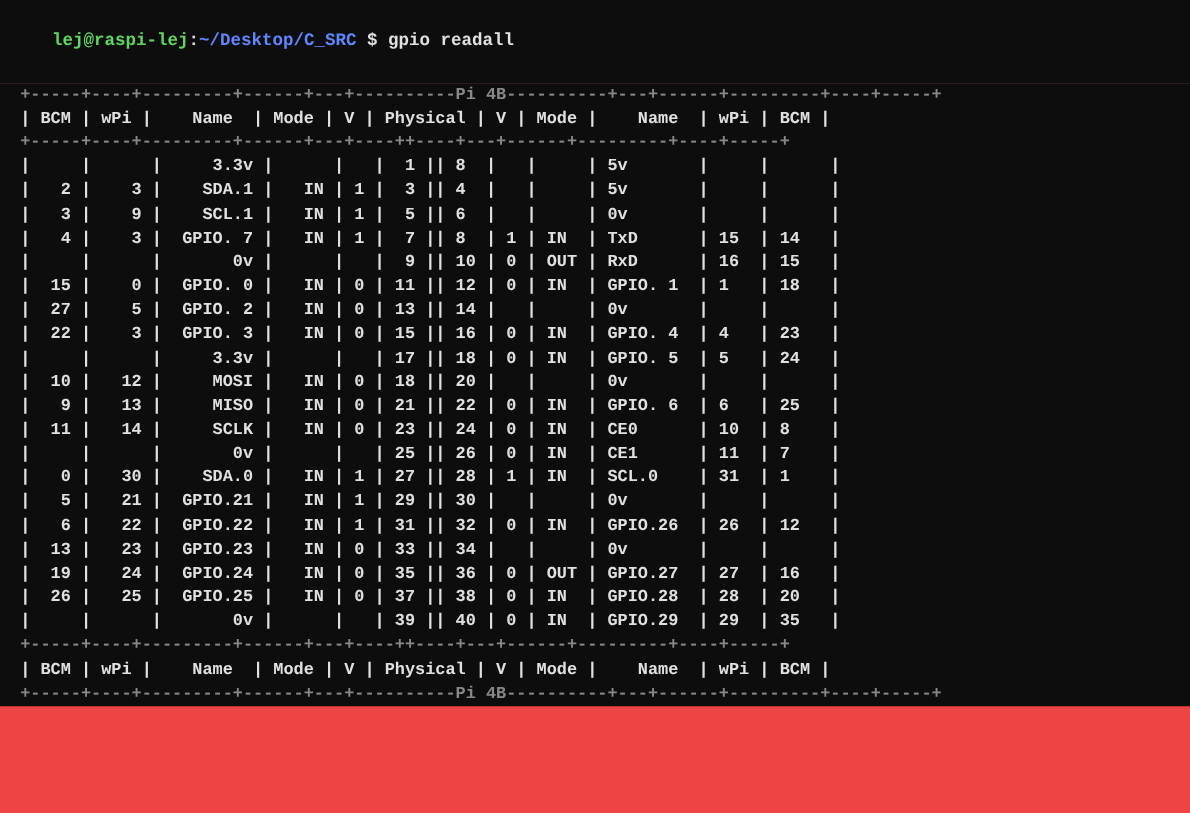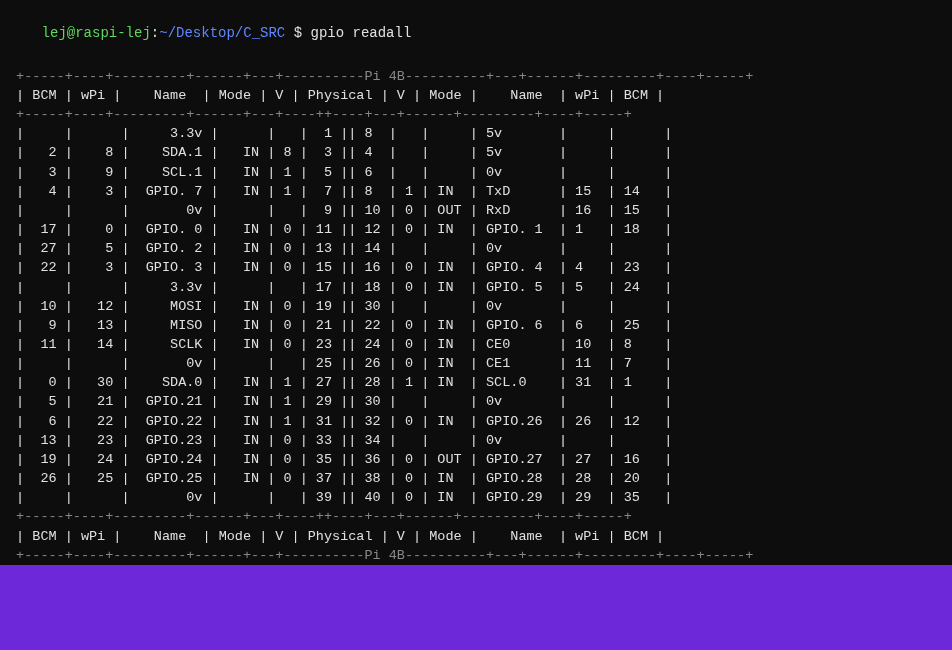--- a/index.html
+++ b/index.html
@@ -6,25 +6,26 @@
     body {
       background: #1a1a1a;
       font-family: 'Courier New', Courier, monospace;
       font-size: 14px;
       color: #e0e0e0;
       width: 952px;
       height: 650px;
       overflow: hidden;
     }
     .terminal {
-      background: #6d28d9;
+      background: #ef4444;
       width: 952px;
       height: 650px;
       padding: 0;
       overflow: hidden;
+      font-weight: bold;
     }
     .prompt-line {
       background: #0d0d0d;
       color: #e0e0e0;
       padding: 4px 8px;
       white-space: pre;
       font-size: 14px;
       line-height: 1.4;
     }
     .prompt-line .user-host {
@@ -61,29 +62,29 @@
 <body>
 
 <div class="terminal">
   <div class="prompt-line">
     <span class="user-host">lej@raspi-lej</span><span>:</span><span class="path">~/Desktop/C_SRC</span><span class="dollar"> $</span><span class="cmd"> gpio readall</span>
   </div>
   <div class="table-container" id="table-output"><span class="separator"> +-----+----+---------+------+---+----------Pi 4B----------+---+------+---------+----+-----+</span>
 <span class="col-header"> | BCM | wPi |    Name  | Mode | V | Physical | V | Mode |    Name  | wPi | BCM |</span>
 <span class="separator"> +-----+----+---------+------+---+----++----+---+------+---------+----+-----+</span>
 <span class="data-row"> |     |      |     3.3v |      |   |  1 || 8  |   |     | 5v       |     |      |</span>
-<span class="data-row"> |   2 |    8 |    SDA.1 |   IN | 8 |  3 || 4  |   |     | 5v       |     |      |</span>
+<span class="data-row"> |   2 |    3 |    SDA.1 |   IN | 1 |  3 || 4  |   |     | 5v       |     |      |</span>
 <span class="data-row"> |   3 |    9 |    SCL.1 |   IN | 1 |  5 || 6  |   |     | 0v       |     |      |</span>
 <span class="data-row"> |   4 |    3 |  GPIO. 7 |   IN | 1 |  7 || 8  | 1 | IN  | TxD      | 15  | 14   |</span>
 <span class="data-row"> |     |      |       0v |      |   |  9 || 10 | 0 | OUT | RxD      | 16  | 15   |</span>
-<span class="data-row"> |  17 |    0 |  GPIO. 0 |   IN | 0 | 11 || 12 | 0 | IN  | GPIO. 1  | 1   | 18   |</span>
+<span class="data-row"> |  15 |    0 |  GPIO. 0 |   IN | 0 | 11 || 12 | 0 | IN  | GPIO. 1  | 1   | 18   |</span>
 <span class="data-row"> |  27 |    5 |  GPIO. 2 |   IN | 0 | 13 || 14 |   |     | 0v       |     |      |</span>
 <span class="data-row"> |  22 |    3 |  GPIO. 3 |   IN | 0 | 15 || 16 | 0 | IN  | GPIO. 4  | 4   | 23   |</span>
 <span class="data-row"> |     |      |     3.3v |      |   | 17 || 18 | 0 | IN  | GPIO. 5  | 5   | 24   |</span>
-<span class="data-row"> |  10 |   12 |     MOSI |   IN | 0 | 19 || 30 |   |     | 0v       |     |      |</span>
+<span class="data-row"> |  10 |   12 |     MOSI |   IN | 0 | 18 || 20 |   |     | 0v       |     |      |</span>
 <span class="data-row"> |   9 |   13 |     MISO |   IN | 0 | 21 || 22 | 0 | IN  | GPIO. 6  | 6   | 25   |</span>
 <span class="data-row"> |  11 |   14 |     SCLK |   IN | 0 | 23 || 24 | 0 | IN  | CE0      | 10  | 8    |</span>
 <span class="data-row"> |     |      |       0v |      |   | 25 || 26 | 0 | IN  | CE1      | 11  | 7    |</span>
 <span class="data-row"> |   0 |   30 |    SDA.0 |   IN | 1 | 27 || 28 | 1 | IN  | SCL.0    | 31  | 1    |</span>
 <span class="data-row"> |   5 |   21 |  GPIO.21 |   IN | 1 | 29 || 30 |   |     | 0v       |     |      |</span>
 <span class="data-row"> |   6 |   22 |  GPIO.22 |   IN | 1 | 31 || 32 | 0 | IN  | GPIO.26  | 26  | 12   |</span>
 <span class="data-row"> |  13 |   23 |  GPIO.23 |   IN | 0 | 33 || 34 |   |     | 0v       |     |      |</span>
 <span class="data-row"> |  19 |   24 |  GPIO.24 |   IN | 0 | 35 || 36 | 0 | OUT | GPIO.27  | 27  | 16   |</span>
 <span class="data-row"> |  26 |   25 |  GPIO.25 |   IN | 0 | 37 || 38 | 0 | IN  | GPIO.28  | 28  | 20   |</span>
 <span class="data-row"> |     |      |       0v |      |   | 39 || 40 | 0 | IN  | GPIO.29  | 29  | 35   |</span>

